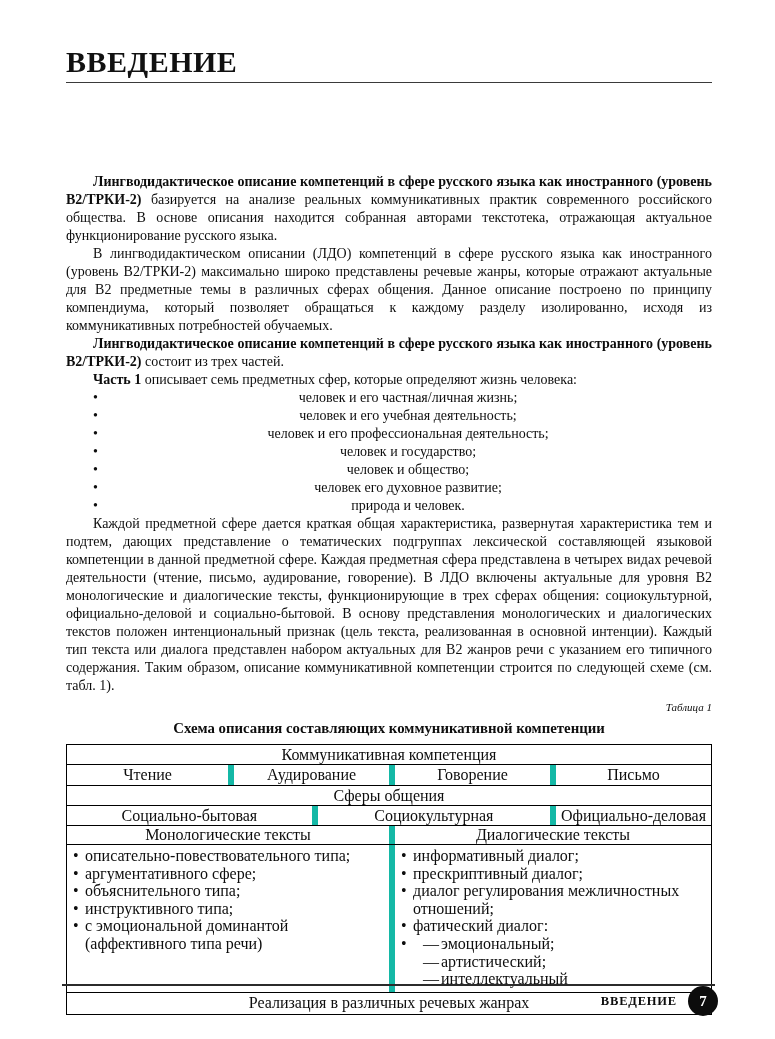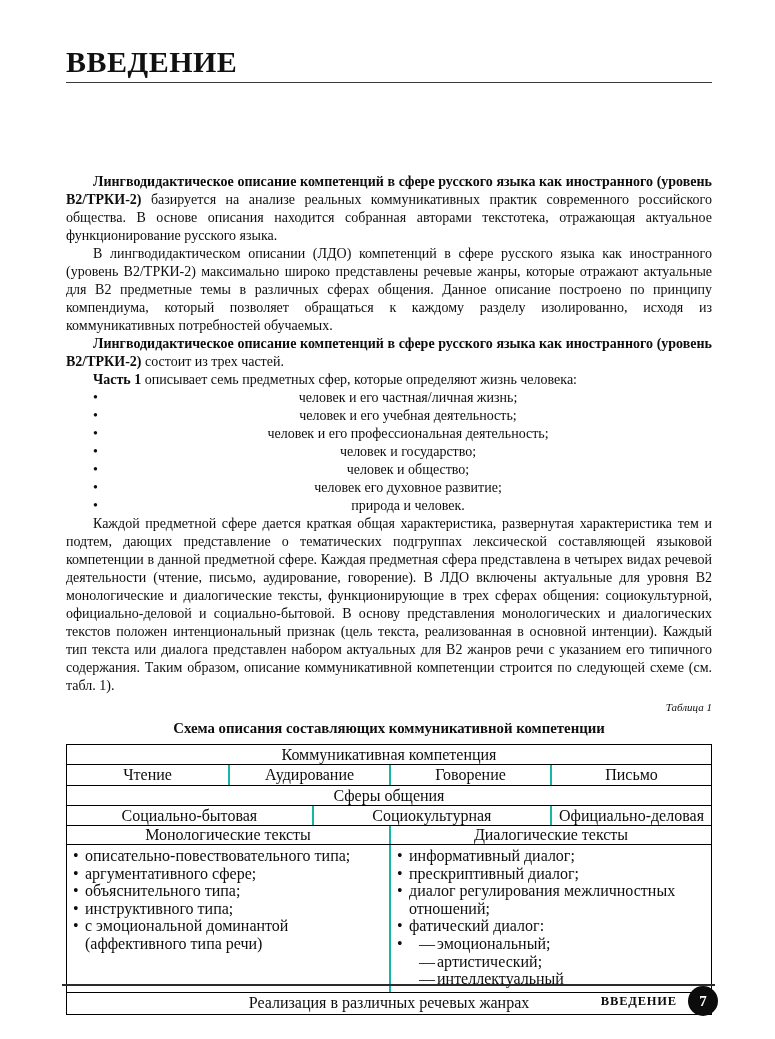--- a/index.html
+++ b/index.html
@@ -67,21 +67,21 @@
   
   .schema-table {
     margin-top: 7px;
     border: 1px solid #000;
     font-size: 16px;
   }
   .t-row { display: flex; border-top: 1px solid #000; }
   .t-row:first-child { border-top: none; }
   .t-cell {
     flex: 1 1 auto;
-    border-left: 2px solid #14b8a6;
+    border-left: 6px solid #14b8a6;
     display: flex;
     align-items: center;
     justify-content: center;
     text-align: center;
     min-height: 19px;
     padding: 0 4px;
     box-sizing: border-box;
   }
   .t-cell:first-child { border-left: none; }
   .t-cell.full { width: 100%; }

